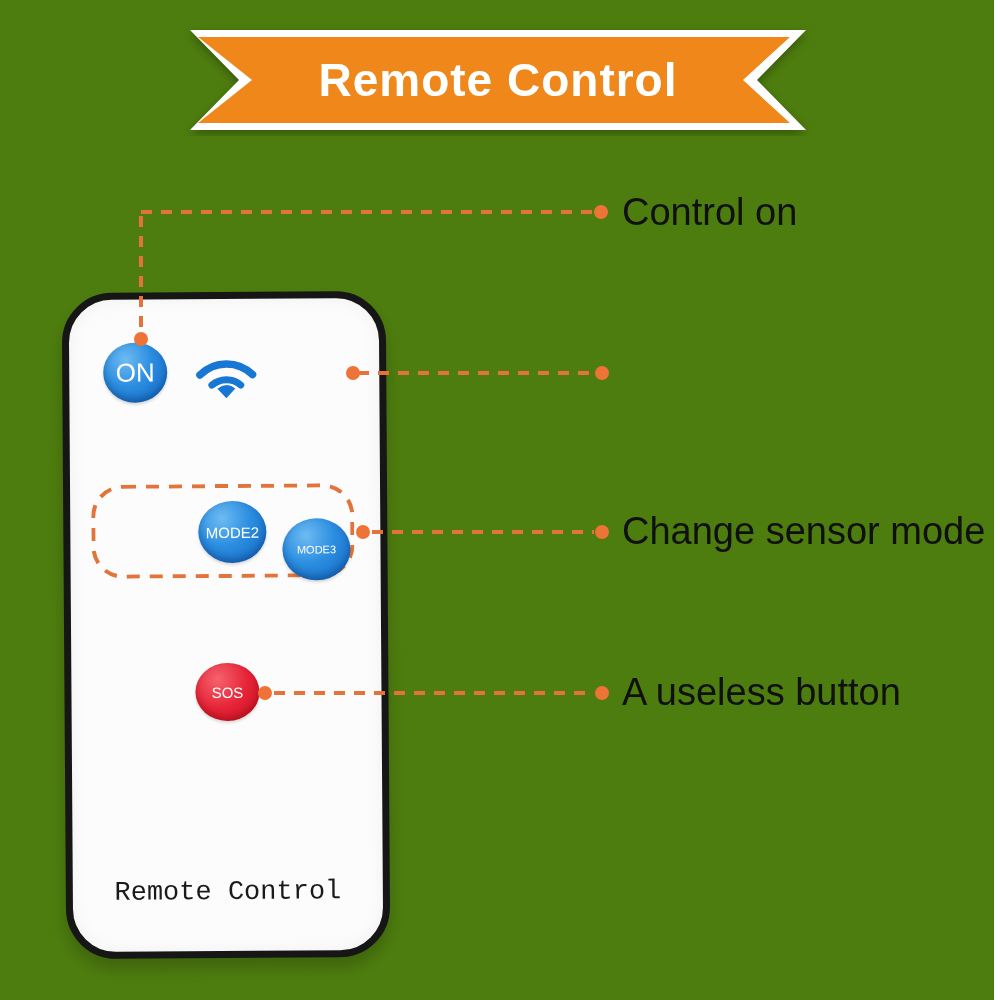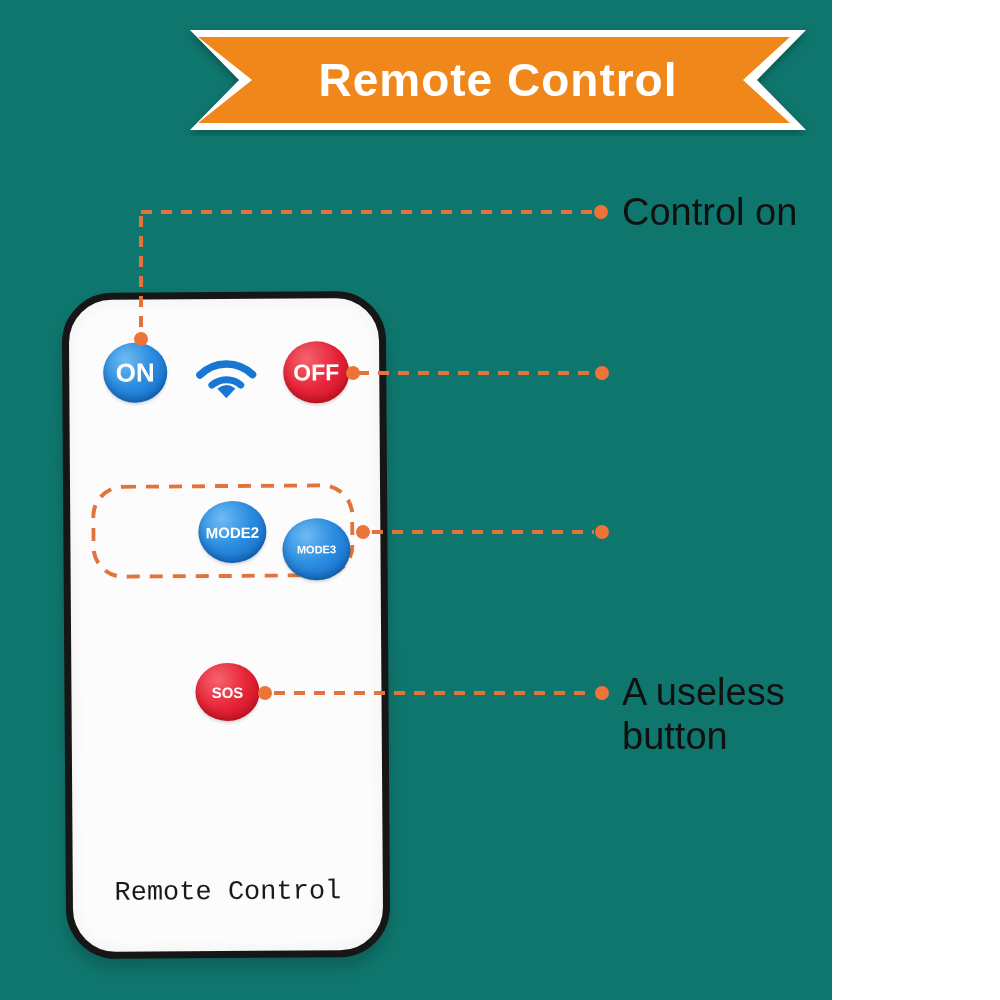--- a/index.html
+++ b/index.html
@@ -1,34 +1,34 @@
 <!DOCTYPE html>
 <html><head>
 <meta charset="utf-8">
 <style>
   * { margin:0; padding:0; box-sizing:border-box; }
   html,body { width:1000px; height:1000px; background:#ffffff; overflow:hidden;
               font-family:"Liberation Sans", sans-serif; }
-  .stage { position:absolute; left:0; top:0; width:832px; height:1000px; background:#0f766e; }
+  .stage { position:absolute; left:0; top:0; width:994px; height:1000px; background:#4d7c0f; }
 
   
   .banner { position:absolute; left:182px; top:24px; width:632px; height:112px; }
   .banner svg { position:absolute; left:0; top:0; }
   .banner-title { position:absolute; left:0; top:0; width:100%; height:100%;
     display:flex; align-items:center; justify-content:center;
     color:#ffffff; font-size:46px; font-weight:bold; letter-spacing:1px; }
 
   
   .remote { position:absolute; left:64px; top:292px; width:324px; height:666px;
     background:#fcfcfc; border:7px solid #161616; border-radius:50px;
     box-shadow:0 10px 14px rgba(0,0,0,0.18), inset 0 0 18px rgba(0,0,0,0.05);
     transform:rotate(-0.4deg); }
 
   .btn { position:absolute; border-radius:50%; display:flex; align-items:center;
-    justify-content:center; color:#ffffff; font-weight:bold; }
+    justify-content:center; color:#ffffff; font-weight:normal; }
   .btn-blue { background:radial-gradient(ellipse at 35% 28%, #6ebbf2 0%, #2b8de0 45%, #0e66c0 100%);
     box-shadow:inset 0 -4px 7px rgba(0,20,70,0.30), 0 2px 3px rgba(0,0,0,0.15); }
   .btn-red { background:radial-gradient(ellipse at 35% 28%, #f4626d 0%, #e62437 50%, #c90e20 100%);
     box-shadow:inset 0 -4px 7px rgba(90,0,0,0.30), 0 2px 3px rgba(0,0,0,0.15); }
 
   .btn-on   { left:34px;  top:43px;  width:64px; height:60px; font-size:26px; }
   .btn-off  { left:214px; top:43px;  width:66px; height:62px; font-size:23px; }
   .btn-mode1{ left:32px;  top:202px; width:68px; height:62px; font-size:15px; }
   .btn-mode2{ left:128px; top:202px; width:68px; height:62px; font-size:15px; }
   .btn-mode3{ left:212px; top:220px; width:68px; height:62px; font-size:11px; }
@@ -66,21 +66,20 @@
   <div class="remote">
 
     <div class="btn btn-blue btn-on">ON</div>
 
     <svg class="wifi" viewBox="0 0 100 84">
       <path d="M12 46 A54 54 0 0 1 88 46" fill="none" stroke="#1877d2" stroke-width="11" stroke-linecap="round"></path>
       <path d="M29 61 A32 32 0 0 1 71 61" fill="none" stroke="#1877d2" stroke-width="10" stroke-linecap="round"></path>
       <path d="M50 80 L37 66 Q50 56 63 66 Z" fill="#1877d2"></path>
     </svg>
 
-    <div class="btn btn-red btn-off">OFF</div>
 
     <svg class="mode-outline" viewBox="0 0 263 94">
       <rect x="2" y="2" width="259" height="90" rx="30" fill="none" stroke="#e2733b" stroke-width="4" stroke-dasharray="13 10"></rect>
     </svg>
 
     <div class="btn btn-blue btn-mode2">MODE2</div>
     <div class="btn btn-blue btn-mode3">MODE3</div>
 
     <div class="btn btn-red btn-sos">SOS</div>
 
@@ -98,15 +97,16 @@
 
   <div class="dash-h" style="left:372px; top:530px; width:222px;"></div>
   <div class="dot" style="left:356px; top:525px;"></div>
   <div class="dot" style="left:595px; top:525px;"></div>
 
   <div class="dash-h" style="left:274px; top:691px; width:320px;"></div>
   <div class="dot" style="left:258px; top:686px;"></div>
   <div class="dot" style="left:595px; top:686px;"></div>
 
   <div class="callout" style="top:190px;">Control on</div>
+  <div class="callout" style="top:509px;">Change sensor mode</div>
   <div class="callout" style="top:670px;">A useless button</div>
 
 </div>
 
 </body></html>

